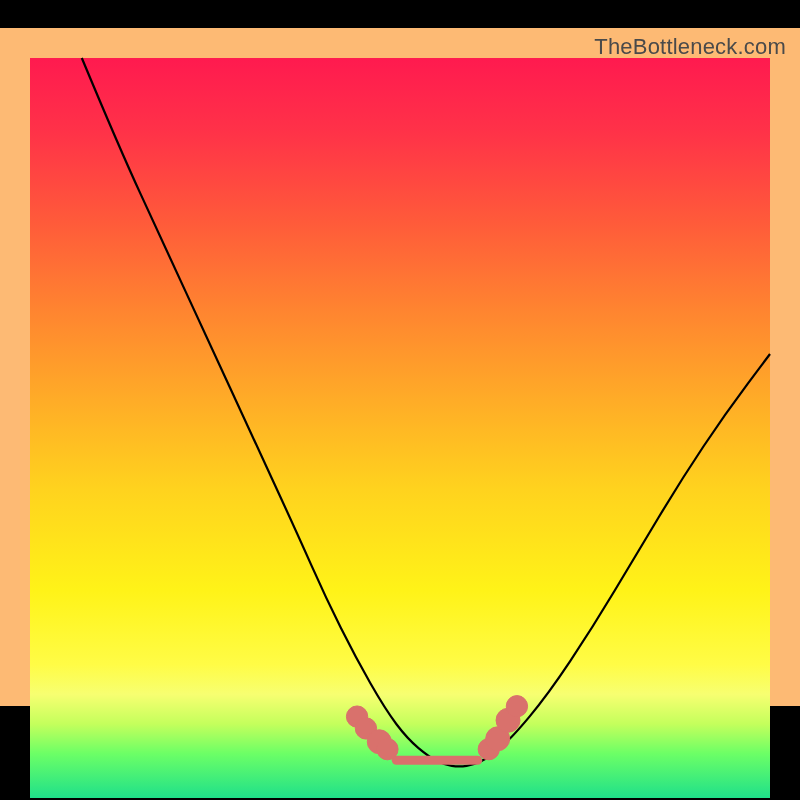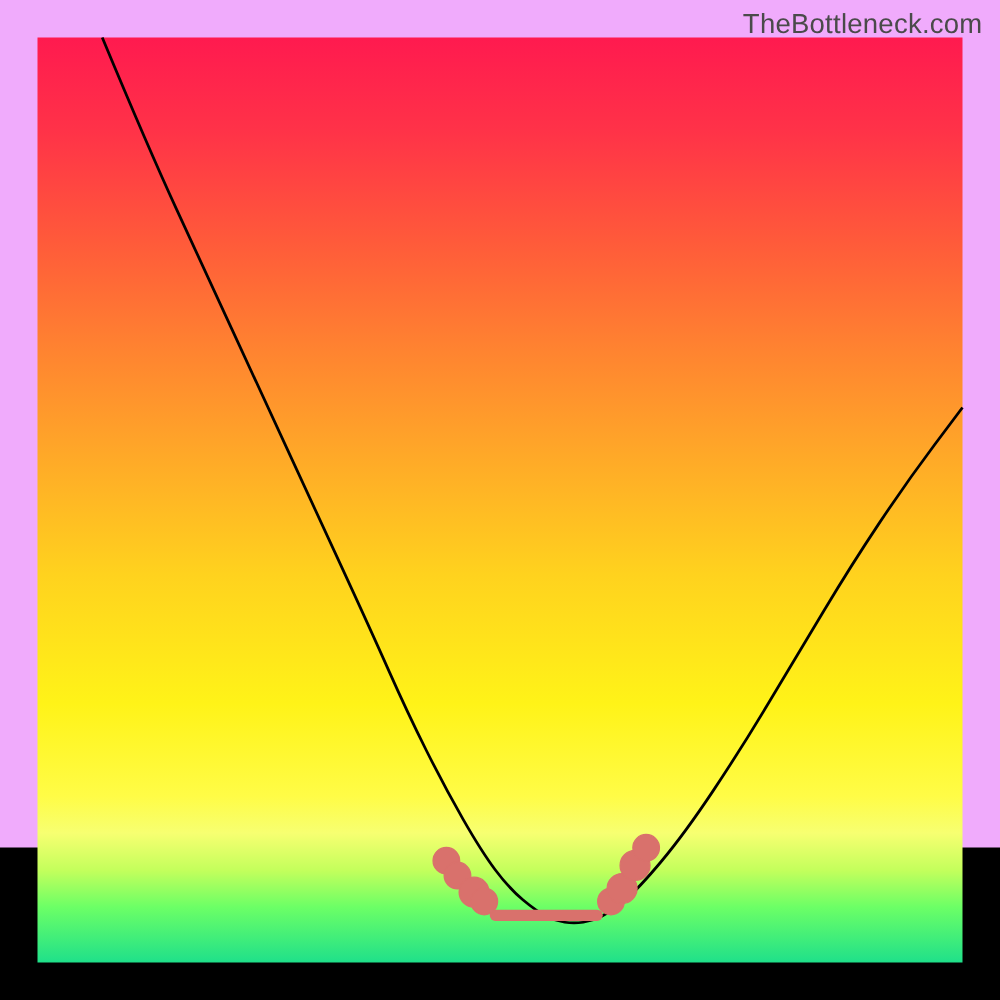--- a/index.html
+++ b/index.html
@@ -8,21 +8,22 @@
     width: 800px;
     height: 800px;
     background: #000;
     overflow: hidden;
     font-family: Arial, Helvetica, sans-serif;
   }
   .frame {
     position: relative;
     width: 800px;
     height: 678px;
-    background: #f0abfc;
+    background: #fdba74;
+    margin-top: 28px;
   }
   .plot {
     position: absolute;
     left: 30px;
     top: 30px;
     width: 740px;
     height: 740px;
     background: linear-gradient(
       to bottom,
       #ff1a4f 0%,

